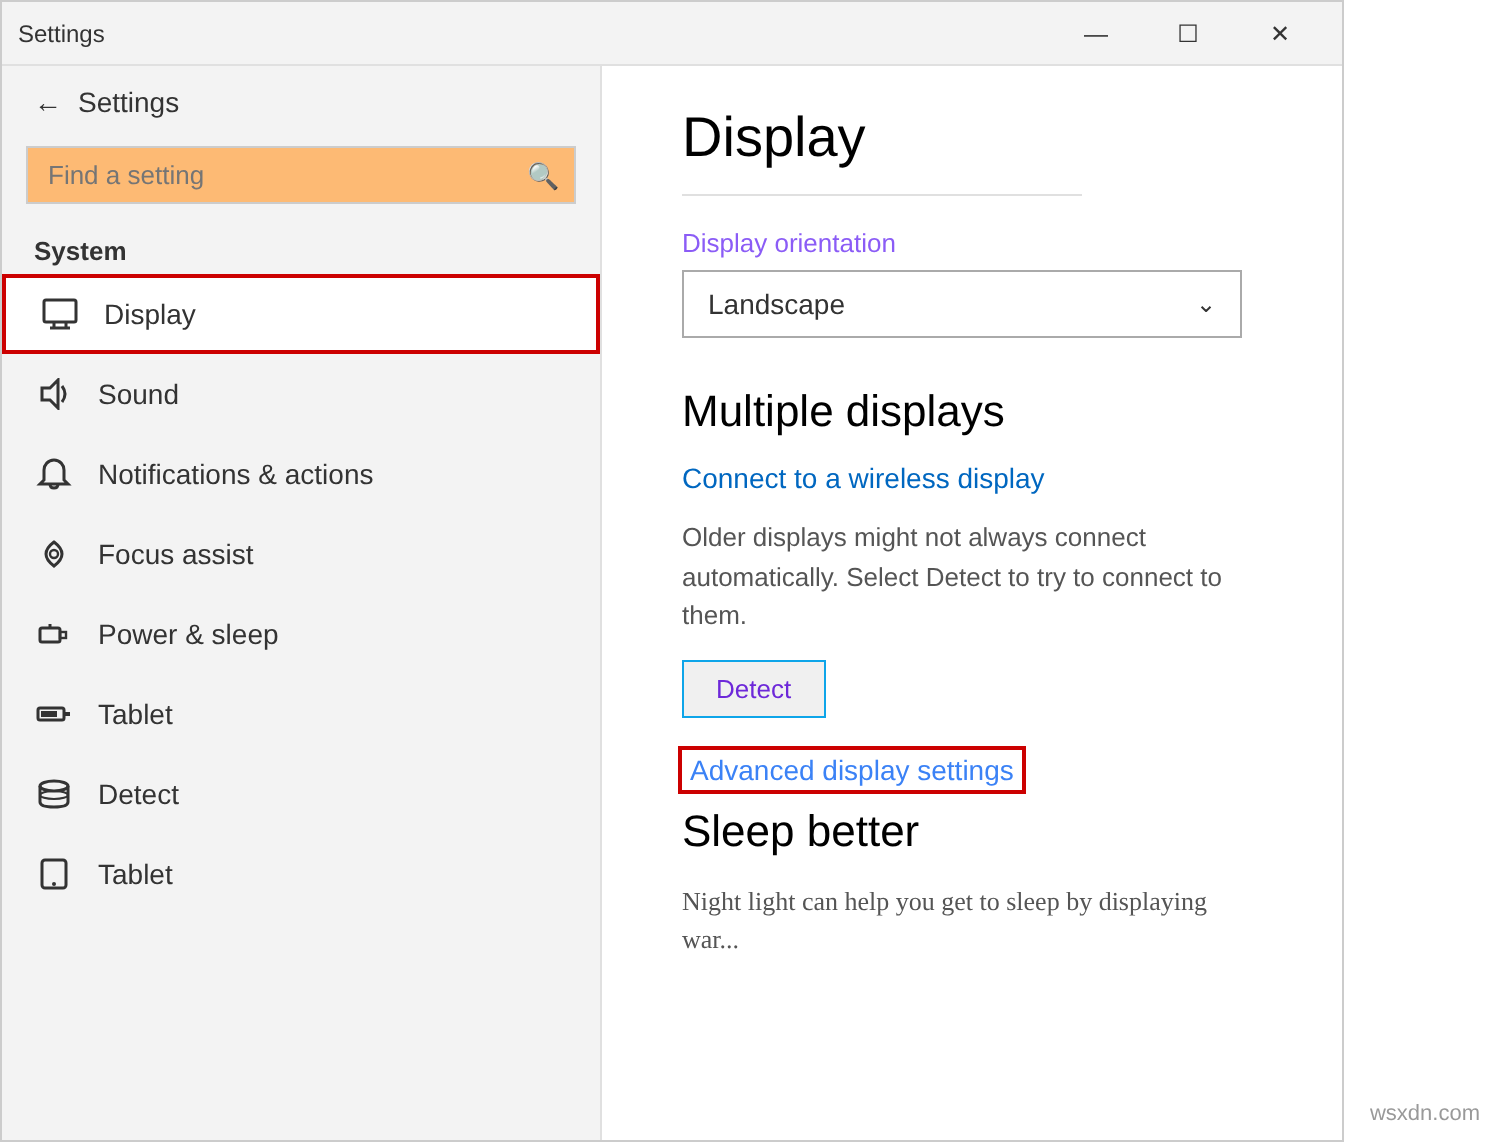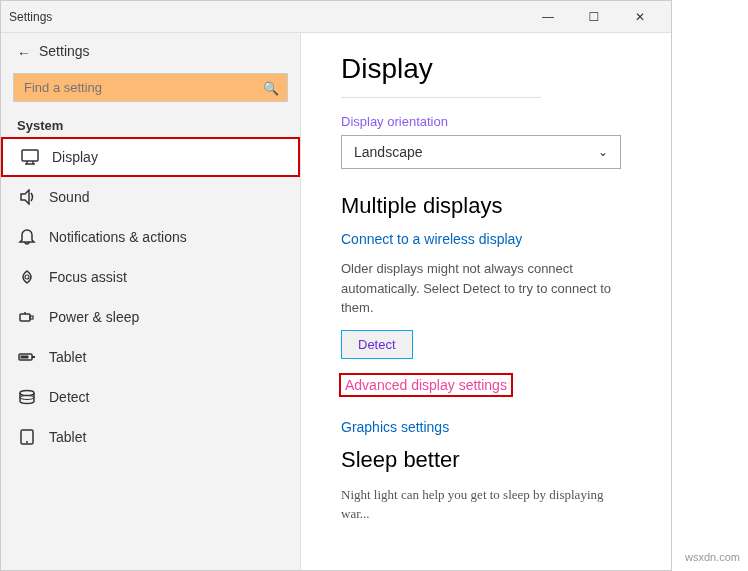--- a/index.html
+++ b/index.html
@@ -191,27 +191,27 @@
     .link-blue {
       color: #0067c0;
       cursor: pointer;
       font-size: 14px;
       text-decoration: none;
       display: block;
       margin-bottom: 12px;
     }
     .link-red-box {
       display: inline-block;
-      color: #ec4899;
+      color: #3b82f6;
       cursor: pointer;
       font-size: 14px;
       text-decoration: none;
       outline: 2px solid #c00;
       padding: 2px 4px;
-      margin-bottom: 16px;
+      margin-bottom: 0;
     }
     .description-text {
       font-size: 13px;
       color: #555;
       margin-bottom: 12px;
       line-height: 1.5;
       max-width: 380px;
     }
     .detect-btn {
       padding: 6px 16px;
@@ -376,21 +376,20 @@
 
       <a class="link-blue">Connect to a wireless display</a>
 
       <p class="description-text">Older displays might not always connect automatically. Select Detect to try to connect to them.</p>
 
       <button class="detect-btn">Detect</button>
 
       <div style="margin-bottom: 8px;">
         <a class="link-red-box">Advanced display settings</a>
       </div>
-      <a class="link-blue">Graphics settings</a>
 
       <div class="sleep-section">
         <h2 class="section-heading">Sleep better</h2>
         <p class="sleep-description">Night light can help you get to sleep by displaying war...</p>
       </div>
     </div>
   </div>
 </div>
 
 <div class="watermark">wsxdn.com</div>

